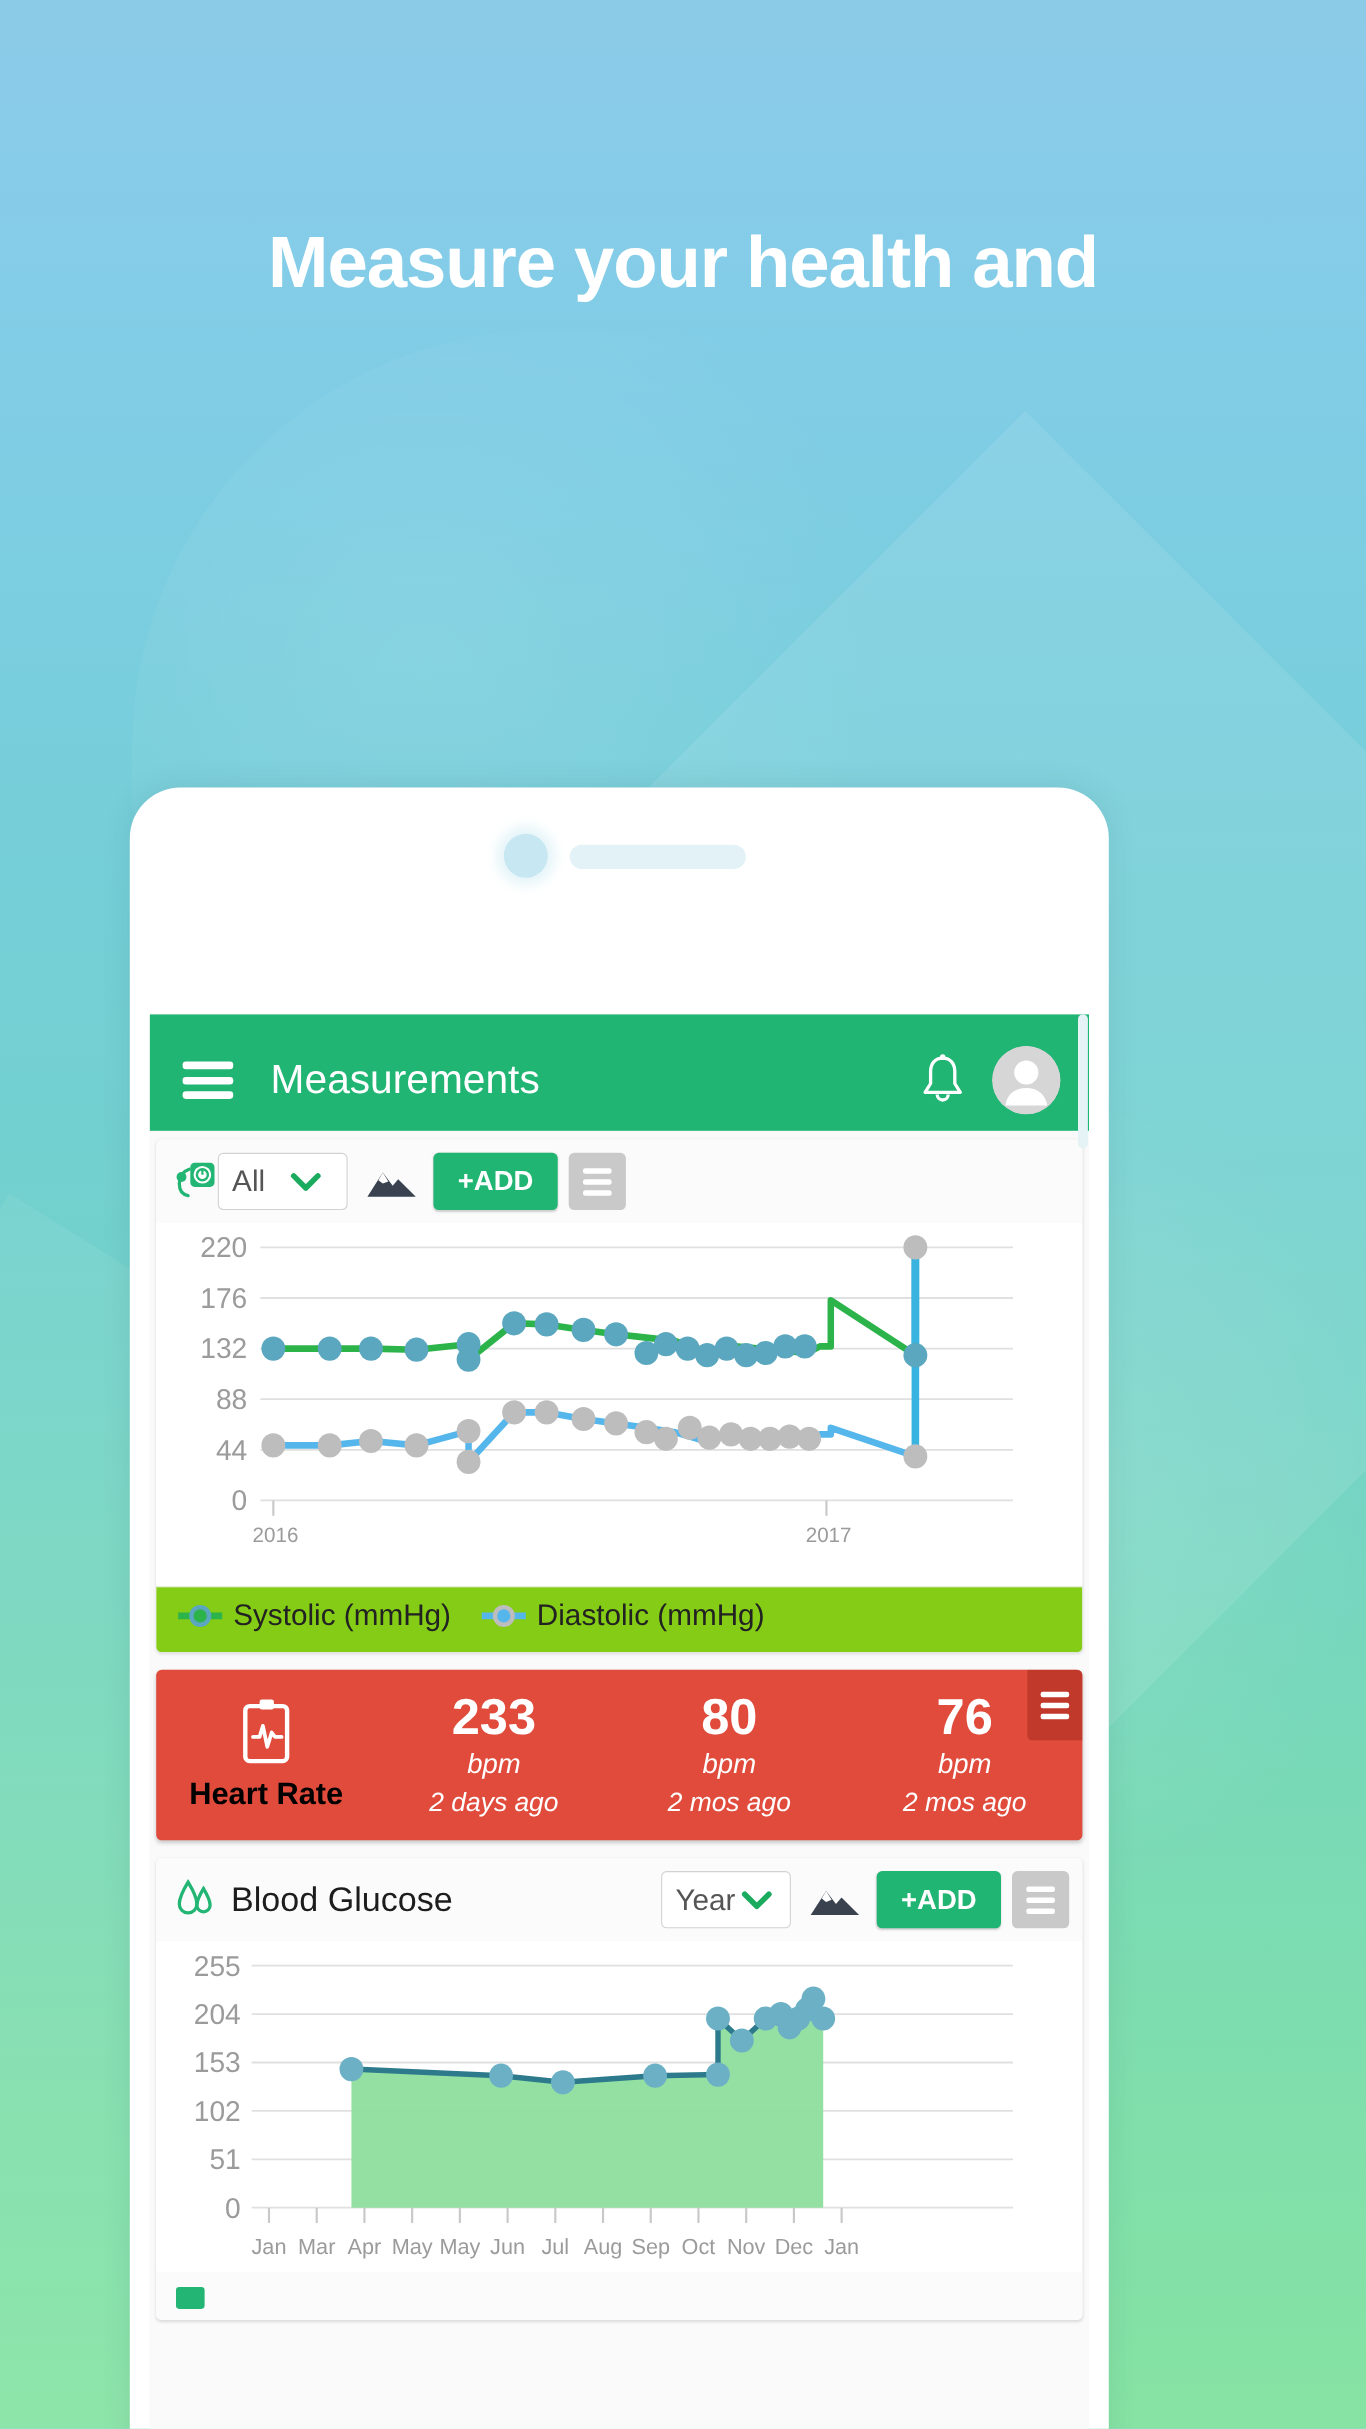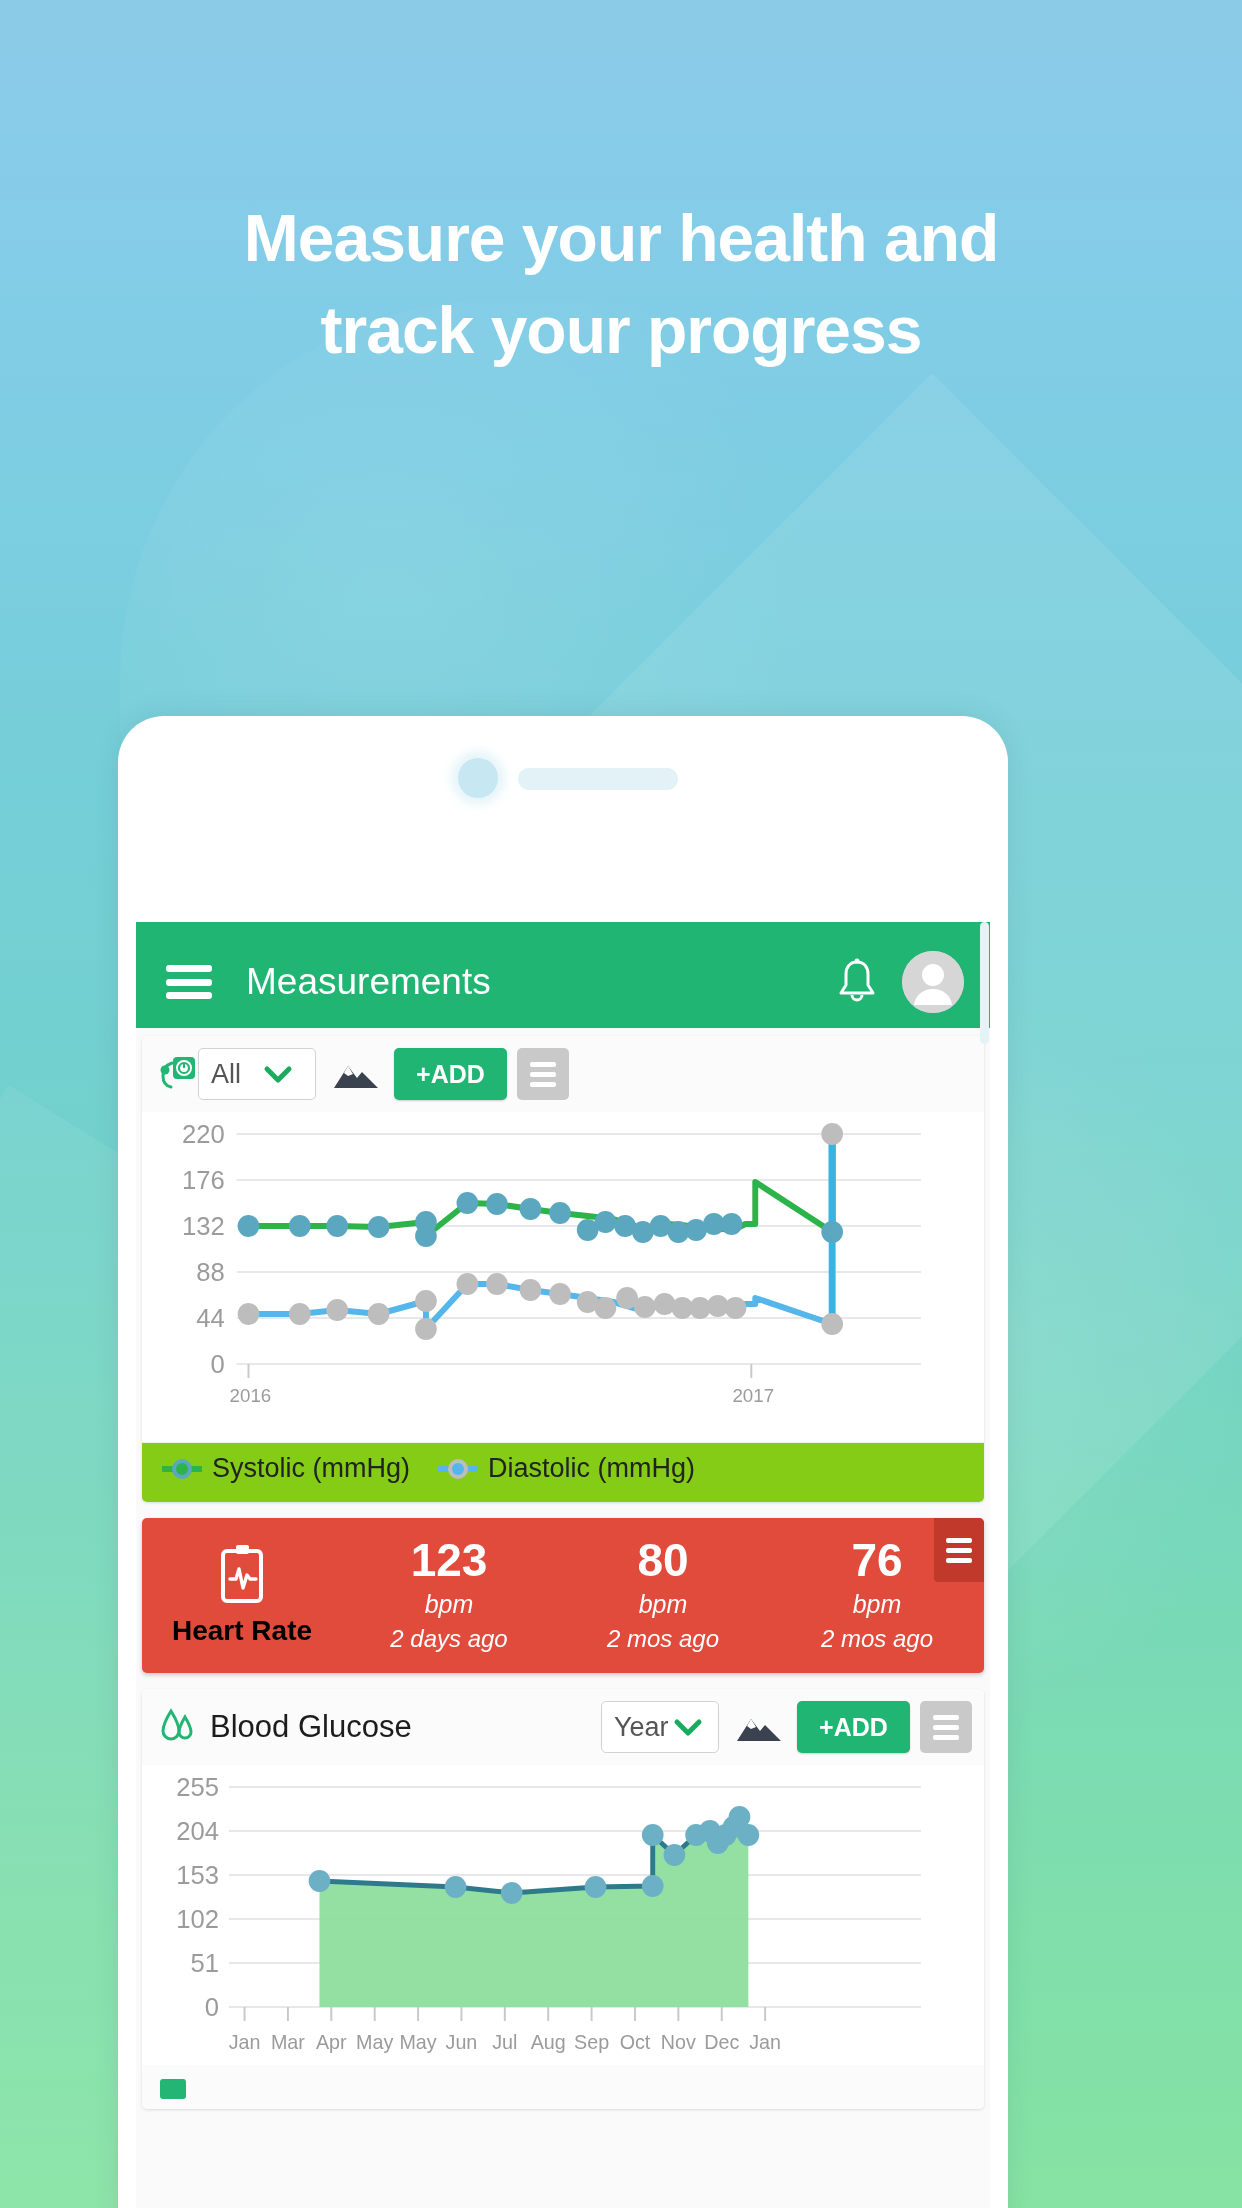--- a/index.html
+++ b/index.html
@@ -253,21 +253,20 @@
 
 <div class="bg">
   <div class="bg-swirl"></div>
   <div class="bg-swirl2"></div>
   <div class="bg-diag1"></div>
   <div class="bg-diag2"></div>
 </div>
 
 <div class="headline">
   <span>Measure your health and</span>
-  <span class="l2">track your progress</span>
 </div>
 
 <div class="phone">
 
   <div class="phone-top">
     <div class="camera"></div>
     <div class="speaker"></div>
   </div>
 
   <div class="screen">
@@ -447,21 +446,21 @@
           <svg viewBox="0 0 52 62" width="52" height="62">
             <rect x="20" y="2" width="13" height="9" rx="2" fill="#ffffff"></rect>
             <rect x="7" y="8" width="38" height="50" rx="4" fill="none" stroke="#ffffff" stroke-width="4"></rect>
             <path d="M14 36 L20 36 L23 26 L27 45 L31 32 L34 36 L40 36" fill="none" stroke="#ffffff" stroke-width="3.4" stroke-linejoin="round" stroke-linecap="round"></path>
           </svg>
         </span>
         <span class="hr-label">Heart Rate</span>
       </div>
       <div class="hr-stats">
         <div class="hr-stat">
-          <div class="hr-val">123</div>
+          <div class="hr-val">233</div>
           <div class="hr-unit">bpm</div>
           <div class="hr-when">2 days ago</div>
         </div>
         <div class="hr-stat">
           <div class="hr-val">80</div>
           <div class="hr-unit">bpm</div>
           <div class="hr-when">2 mos ago</div>
         </div>
         <div class="hr-stat">
           <div class="hr-val">76</div>

